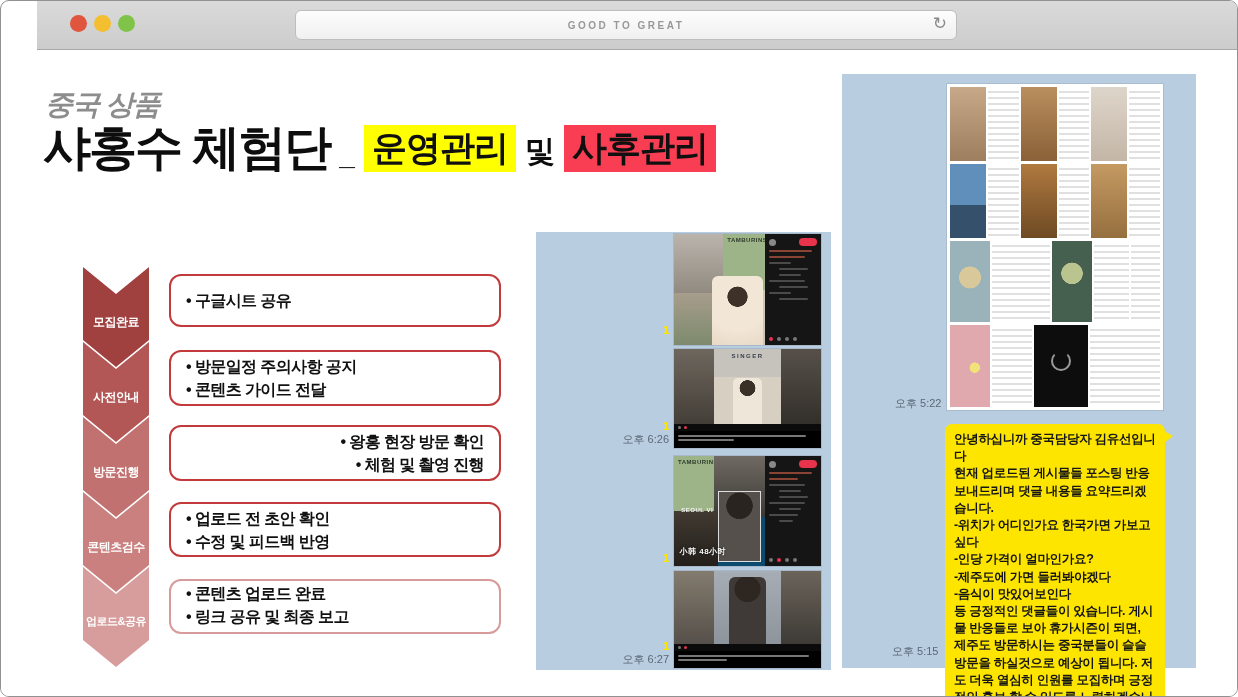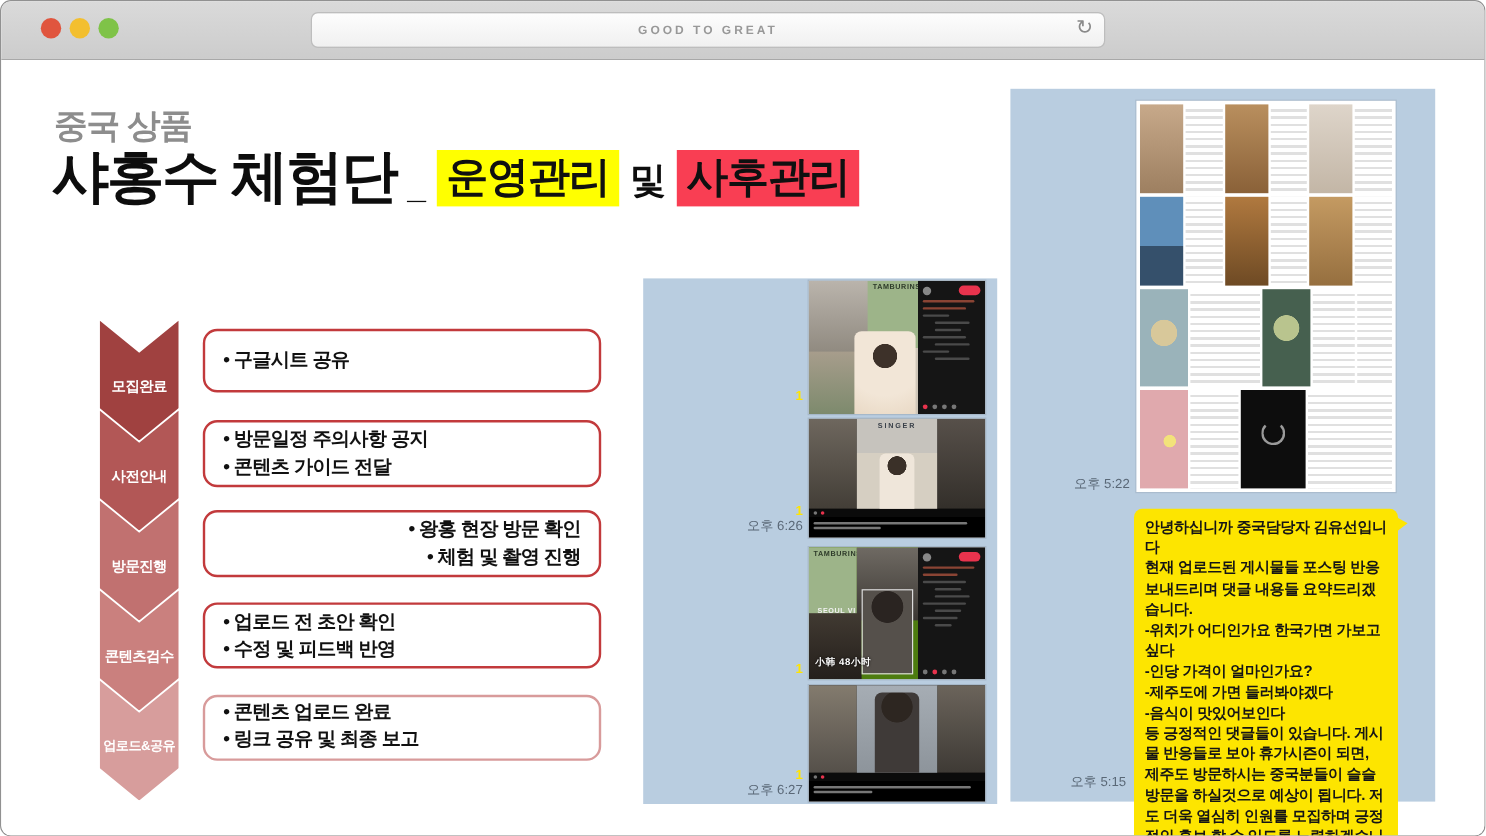--- a/index.html
+++ b/index.html
@@ -1,26 +1,26 @@
 <!DOCTYPE html>
 <html><head>
 <meta charset="utf-8">
 <style>
   html,body{margin:0;padding:0;background:#fff;font-family:"Liberation Sans","DejaVu Sans",sans-serif;}
   .window{position:relative;width:1238px;height:697px;box-sizing:border-box;border:1px solid #919191;border-radius:9px;overflow:hidden;background:#fff;}
   
-  .chrome{position:relative;height:48px;background:linear-gradient(#dadada,#cccccc);border-bottom:1px solid #a8a8a8;}
+  .chrome{position:relative;height:48px;background:linear-gradient(#dadada,#cccccc);border-bottom:1px solid #a8a8a8;margin-left:36px;}
   .lights{position:absolute;left:33px;top:14px;display:flex;gap:7px;}
   .light{width:17px;height:17px;border-radius:50%;}
   .addressbar{position:absolute;left:258px;top:9px;width:662px;height:30px;box-sizing:border-box;border:1px solid #bdbdbd;border-radius:6px;background:linear-gradient(#fdfdfd,#f0f0f0);display:flex;align-items:center;justify-content:center;}
   .url-text{font-size:10px;font-weight:bold;letter-spacing:2.5px;color:#989898;}
   .refresh{position:absolute;right:9px;top:2px;font-size:17px;color:#8a8a8a;cursor:pointer;}
   
   .content{position:relative;width:100%;height:648px;background:#fff;}
-  .eyebrow{position:absolute;left:44px;top:36px;font-size:28px;font-weight:900;letter-spacing:-1px;color:#8d8d8d;}
+  .eyebrow{position:absolute;left:44px;top:36px;font-size:28px;font-weight:900;letter-spacing:-1px;color:#8d8d8d;font-style:italic;}
   .title-row{position:absolute;left:42px;top:74px;display:flex;align-items:flex-end;gap:9px;}
   .title-main{font-size:48px;font-weight:900;letter-spacing:-2px;color:#0d0d0d;line-height:1;}
   .title-sep{font-size:28px;font-weight:900;color:#0d0d0d;line-height:1;padding-bottom:2px;}
   .hl{font-size:35px;font-weight:900;letter-spacing:-1px;color:#101010;line-height:1;padding:5px 8px 7px;}
   .title-conn{font-size:30px;font-weight:900;color:#0d0d0d;line-height:1;padding-bottom:6px;}
   
   .chev{position:absolute;left:82px;width:66px;height:100px;clip-path:polygon(0 0,50% 27%,100% 0,100% 73%,50% 100%,0 73%);}
   .chev span{position:absolute;left:0;top:47px;width:100%;text-align:center;color:#fff;font-weight:700;font-size:12px;letter-spacing:-0.5px;}
   .chev.c5 span{font-size:11px;}
   .sbox{position:absolute;left:168px;width:332px;box-sizing:border-box;background:#fff;border:2.5px solid #c23a3c;border-radius:12px;display:flex;flex-direction:column;justify-content:center;padding:4px 15px;}
@@ -193,21 +193,21 @@
             </div>
         </div>
       </div>
       <div class="meta" style="right:162px;top:188px">
         <span class="unread">1</span>
         <span class="time">오후 6:26</span>
       </div>
 
       <div class="msg-img" style="top:224px;height:110px">
         <div class="collage">
-          <div class="photos" style="background:#4d7c0f">
+          <div class="photos" style="background:#0c4a6e">
             <div class="ph" style="left:0;top:0;width:44%;height:52%;background:#9db489">
                 <span class="brand">TAMBURINS</span>
               </div>
             <div class="ph" style="right:0;top:0;width:56%;height:55%;background:linear-gradient(#6f6a63,#3c3834)"></div>
             <div class="ph" style="left:0;bottom:0;width:48%;height:50%;background:linear-gradient(#413a32,#241f1b)"></div>
             <div class="ph" style="right:4%;bottom:4%;width:46%;height:62%;background:radial-gradient(circle at 50% 20%,#2a2421 0 22%,#55504b 23% 100%);border:1px solid #ddd"></div>
             <span class="badge-txt">SEOUL VI</span>
             <span class="cap-txt">小韩 48小时</span>
           </div>
           <div class="cpanel">

